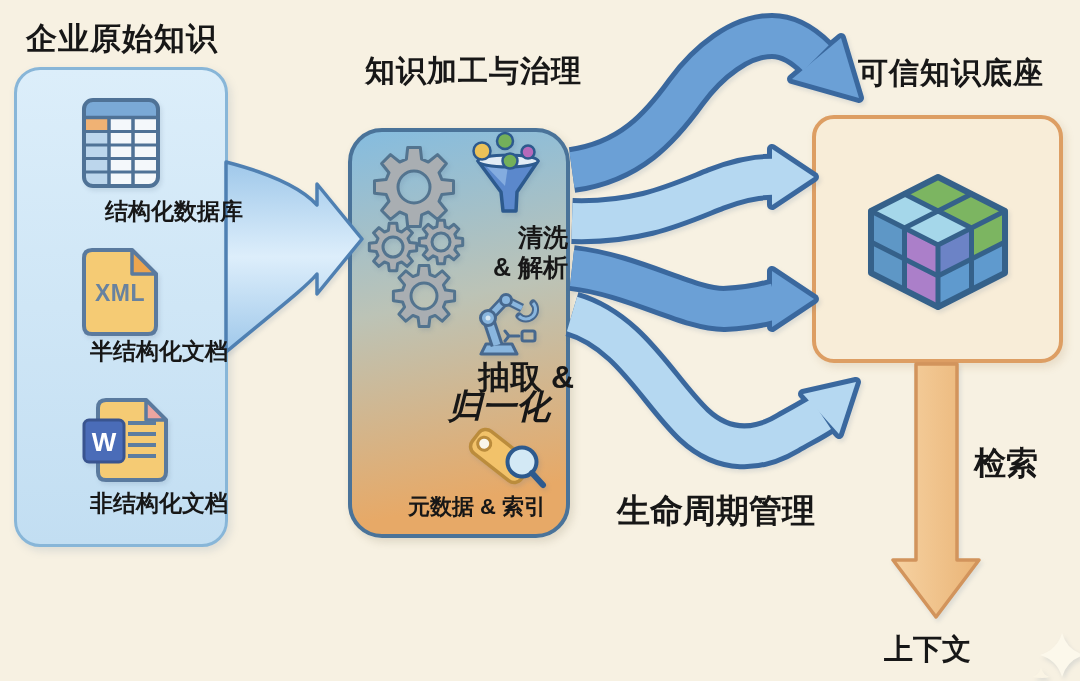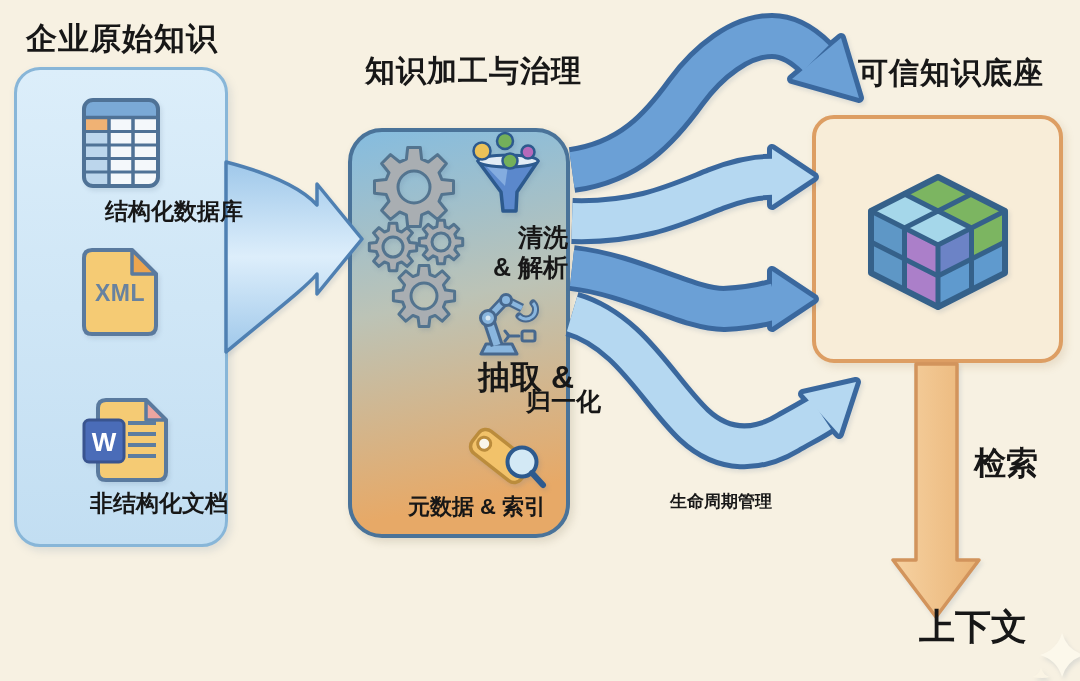--- a/index.html
+++ b/index.html
@@ -180,25 +180,26 @@
       <path d="M 1062,633 Q 1067,650 1084,655 Q 1067,660 1062,677 Q 1057,660 1040,655 Q 1057,650 1062,633 Z" fill="#fcf8eb"></path>
       <path d="M 1041,668 Q 1043,675 1050,677 Q 1043,679 1032,677 Q 1039,675 1041,668 Z" fill="#faf4e4"></path>
     </g>
   </svg>
 
   <div class="t title" style="left:26px;top:22px;font-size:31px;">企业原始知识</div>
   <div class="t title ctr" style="left:338px;top:54px;width:244px;">知识加工与治理</div>
   <div class="t title" style="left:858px;top:56px;">可信知识底座</div>
 
   <div class="t ctr" style="left:14px;top:199px;width:214px;font-size:23px;padding-left:15px;">结构化数据库</div>
+  <div class="t ctr" style="left:14px;top:339px;width:214px;font-size:23px;">半结构化文档</div>
   <div class="t ctr" style="left:14px;top:491px;width:214px;font-size:23px;">非结构化文档</div>
 
   <div class="t ctr" style="left:448px;top:224px;width:120px;font-size:25px;">清洗</div>
   <div class="t ctr" style="left:448px;top:254px;width:120px;font-size:25px;">&amp; 解析</div>
   <div class="t ctr" style="left:454px;top:360px;width:120px;font-size:32px;">抽取 &amp;</div>
-  <div class="t ctr" style="left:481px;top:388px;width:120px;font-size:25px;">归一化</div>
+  <div class="t ctr" style="left:430px;top:388px;width:120px;font-size:34px;font-style:italic;">归一化</div>
   <div class="t ctr" style="left:376px;top:495px;width:170px;font-size:22px;">元数据 &amp; 索引</div>
 
-  <div class="t" style="left:670px;top:493px;font-size:17px;">生命周期管理</div>
+  <div class="t" style="left:617px;top:493px;font-size:33px;">生命周期管理</div>
   <div class="t" style="left:974px;top:446px;font-size:32px;">检索</div>
-  <div class="t" style="left:884px;top:607px;font-size:36px;margin-left:35px;">上下文</div>
+  <div class="t" style="left:884px;top:634px;font-size:29px;">上下文</div>
 
 </div>
 
 </body></html>

